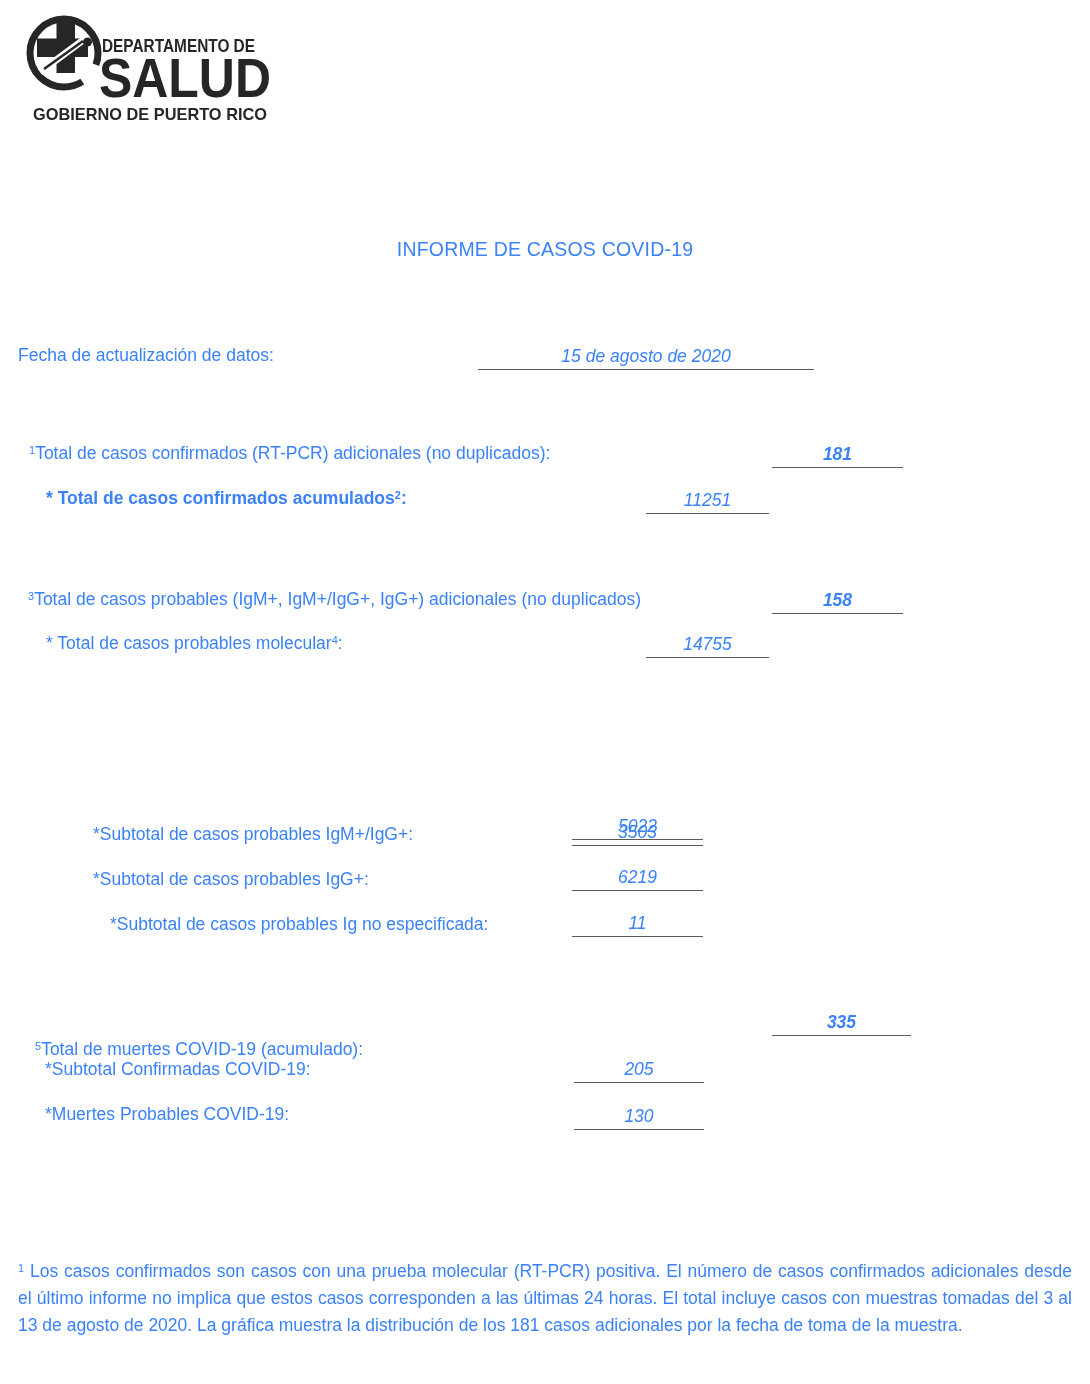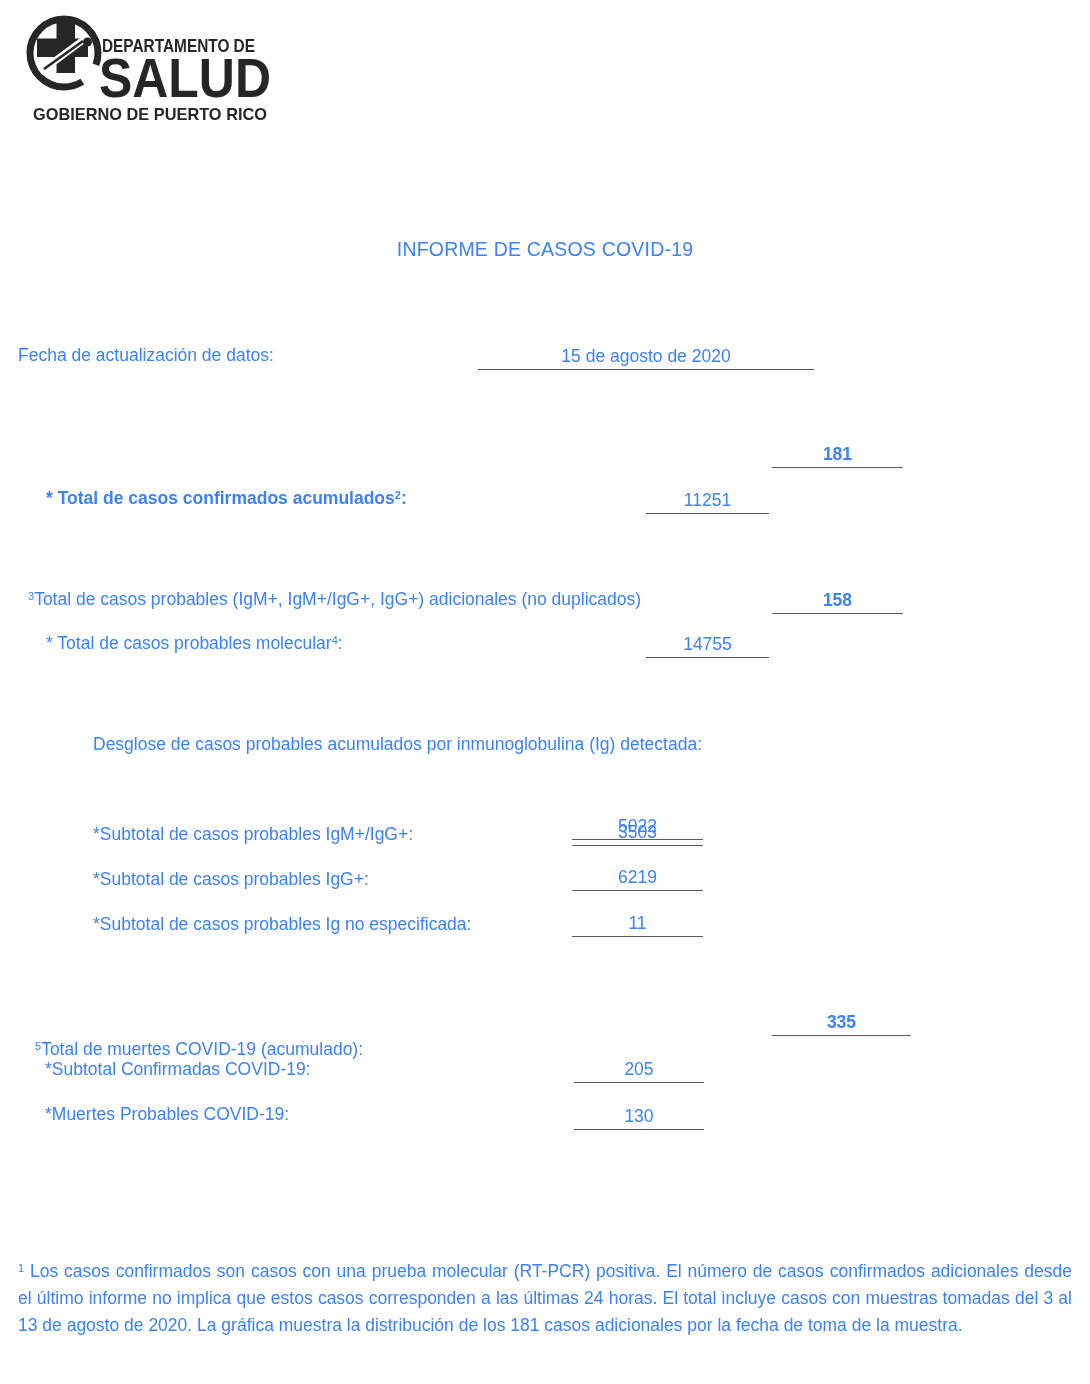--- a/index.html
+++ b/index.html
@@ -8,21 +8,21 @@
     font-family:"Liberation Sans", sans-serif; color:#3b82f6; overflow:hidden;
   }
   .lbl {
     position:absolute; font-size:17.5px; line-height:22px; white-space:nowrap;
   }
   .lbl sup, .footnote sup {
     font-size:11px; position:relative; top:-0.45em; vertical-align:baseline; line-height:0;
   }
   .vline {
     position:absolute; font-size:17.5px; line-height:22px; text-align:center;
-    border-bottom:1.5px solid #5a5a5a; padding-bottom:2px; white-space:nowrap;
+    border-bottom:1.5px solid #5a5a5a; padding-bottom:2px; white-space:nowrap;font-style:italic;
   }
   .bold { font-weight:bold; }
   .title-line {
     position:absolute; left:0; right:0; text-align:center;
     font-size:19.5px; line-height:26px; letter-spacing:0.2px;
   }
   .footnote {
     position:absolute; left:18px; top:1258px; width:1054px;
     font-size:17.5px; line-height:27px; text-align:justify;
   }
@@ -45,42 +45,42 @@
       <text x="99" y="97" font-size="56" font-weight="bold" fill="#262626" textLength="172" lengthAdjust="spacingAndGlyphs">SALUD</text>
       <text x="33" y="120" font-size="17" font-weight="bold" fill="#262626" textLength="234" lengthAdjust="spacingAndGlyphs">GOBIERNO DE PUERTO RICO</text>
     </svg>
   </div>
 
   <div class="title-line" style="top:236px;">INFORME DE CASOS COVID-19</div>
 
   <div class="lbl" style="left:18px; top:344px;">Fecha de actualización de datos:</div>
   <div class="vline" style="left:478px; top:345px; width:336px;">15 de agosto de 2020</div>
 
+  <div class="lbl" style="left:29px; top:442px;"><sup>1</sup><span>Total de casos confirmados (RT-PCR) adicionales (no duplicados):</span></div>
   <div class="vline bold" style="left:772px; top:443px; width:131px;">181</div>
 
   <div class="lbl" style="left:46px; top:487px;font-weight:bold;"><span>* Total de casos confirmados acumulados</span><sup>2</sup><span>:</span></div>
   <div class="vline" style="left:646px; top:489px; width:123px;">11251</div>
 
   <div class="lbl" style="left:28px; top:588px;"><sup>3</sup><span>Total de casos probables (IgM+, IgM+/IgG+, IgG+) adicionales (no duplicados)</span></div>
   <div class="vline bold" style="left:772px; top:589px; width:131px;">158</div>
 
   <div class="lbl" style="left:46px; top:632px;"><span>* Total de casos probables molecular</span><sup>4</sup><span>:</span></div>
   <div class="vline" style="left:646px; top:633px; width:123px;">14755</div>
 
-  <div class="lbl" style="left:93px; top:733px;">Desglose de casos probables acumulados por inmunoglobulina (Ig) detectada:</div>
 
   <div class="vline" style="left:572px; top:775px; width:131px;margin-top:40px;">5022</div>
 
   <div class="lbl" style="left:93px; top:823px;">*Subtotal de casos probables IgM+/IgG+:</div>
   <div class="vline" style="left:572px; top:821px; width:131px;">3503</div>
 
   <div class="lbl" style="left:93px; top:868px;">*Subtotal de casos probables IgG+:</div>
   <div class="vline" style="left:572px; top:866px; width:131px;">6219</div>
 
-  <div class="lbl" style="left:93px; top:913px;">*Subtotal de casos probables Ig no especificada:</div>
+  <div class="lbl" style="left:110px; top:913px;">*Subtotal de casos probables Ig no especificada:</div>
   <div class="vline" style="left:572px; top:912px; width:131px;">11</div>
 
   <div class="lbl" style="left:35px; top:1009px;margin-top:29px;"><sup>5</sup><span>Total de muertes COVID-19 (acumulado):</span></div>
   <div class="vline bold" style="left:772px; top:1011px; width:139px;">335</div>
 
   <div class="lbl" style="left:45px; top:1058px;">*Subtotal Confirmadas COVID-19:</div>
   <div class="vline" style="left:574px; top:1058px; width:130px;">205</div>
 
   <div class="lbl" style="left:45px; top:1103px;">*Muertes Probables COVID-19:</div>
   <div class="vline" style="left:574px; top:1105px; width:130px;">130</div>

